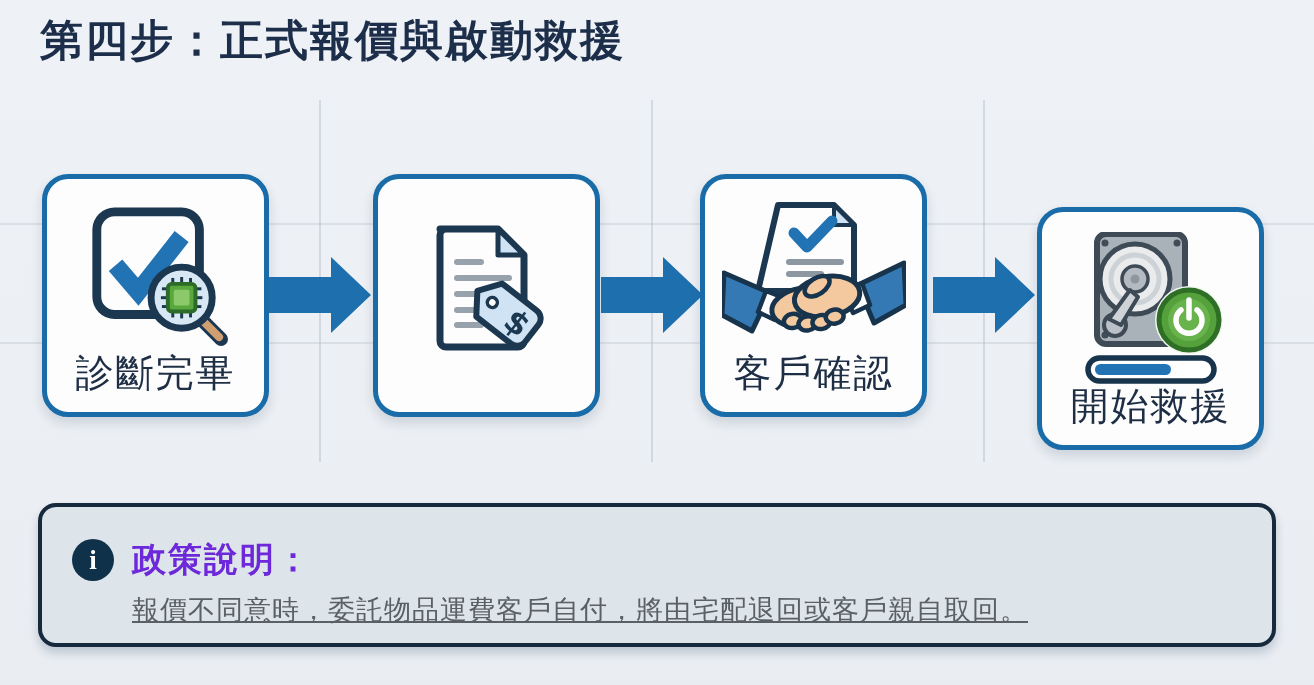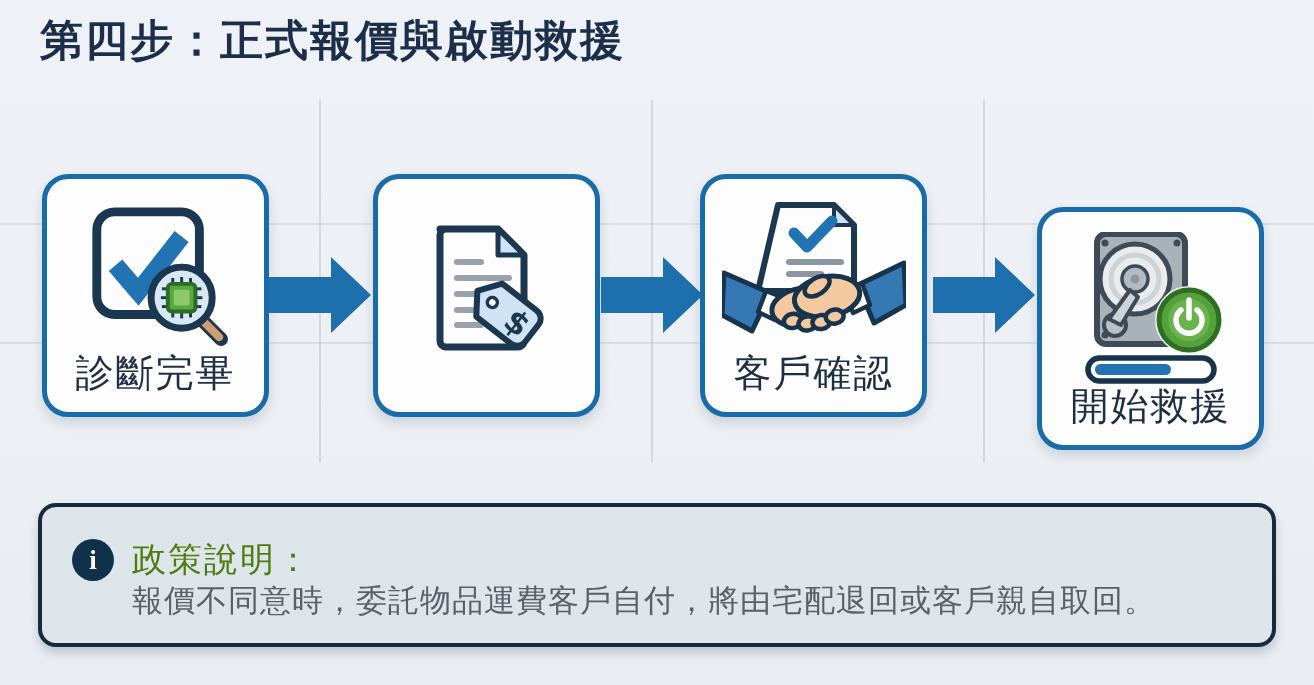--- a/index.html
+++ b/index.html
@@ -60,25 +60,25 @@
   .note-header { display: flex; align-items: center; gap: 18px; }
   .info-badge {
     width: 42px; height: 42px; border-radius: 50%;
     background: #0f3149; color: #ffffff;
     display: flex; align-items: center; justify-content: center;
     font-size: 27px; font-weight: 800;
     font-family: "Liberation Serif", "DejaVu Serif", serif;
     flex: 0 0 42px;
   }
   .note-title {
-    font-size: 34px; font-weight: 400; letter-spacing: 2px; color: #4d7c0f;
+    font-size: 34px; font-weight: 700; letter-spacing: 2px; color: #6d28d9;
   }
   .note-body {
-    margin-left: 60px;
-    font-size: 31px; letter-spacing: 1px; color: #5a6067; line-height: 1.15;
+    margin-top: 12px; margin-left: 60px;
+    font-size: 27px; letter-spacing: 1px; color: #5a6067; line-height: 1.15; text-decoration: underline;
   }
 </style>
 </head>
 <body>
 
 <div class="canvas">
 
   <div class="grid-v" style="left:319px;"></div>
   <div class="grid-v" style="left:651px;"></div>
   <div class="grid-v" style="left:983px;"></div>

